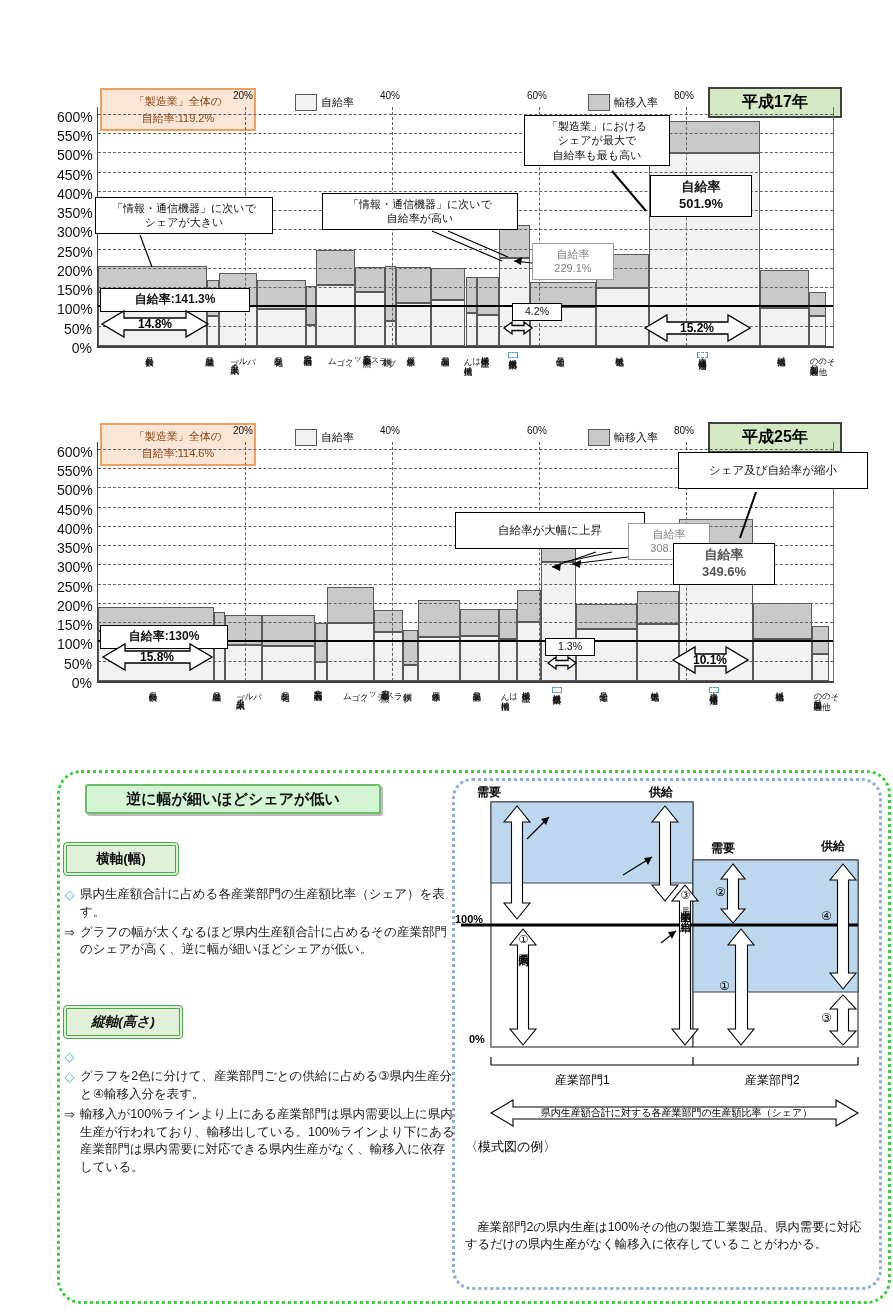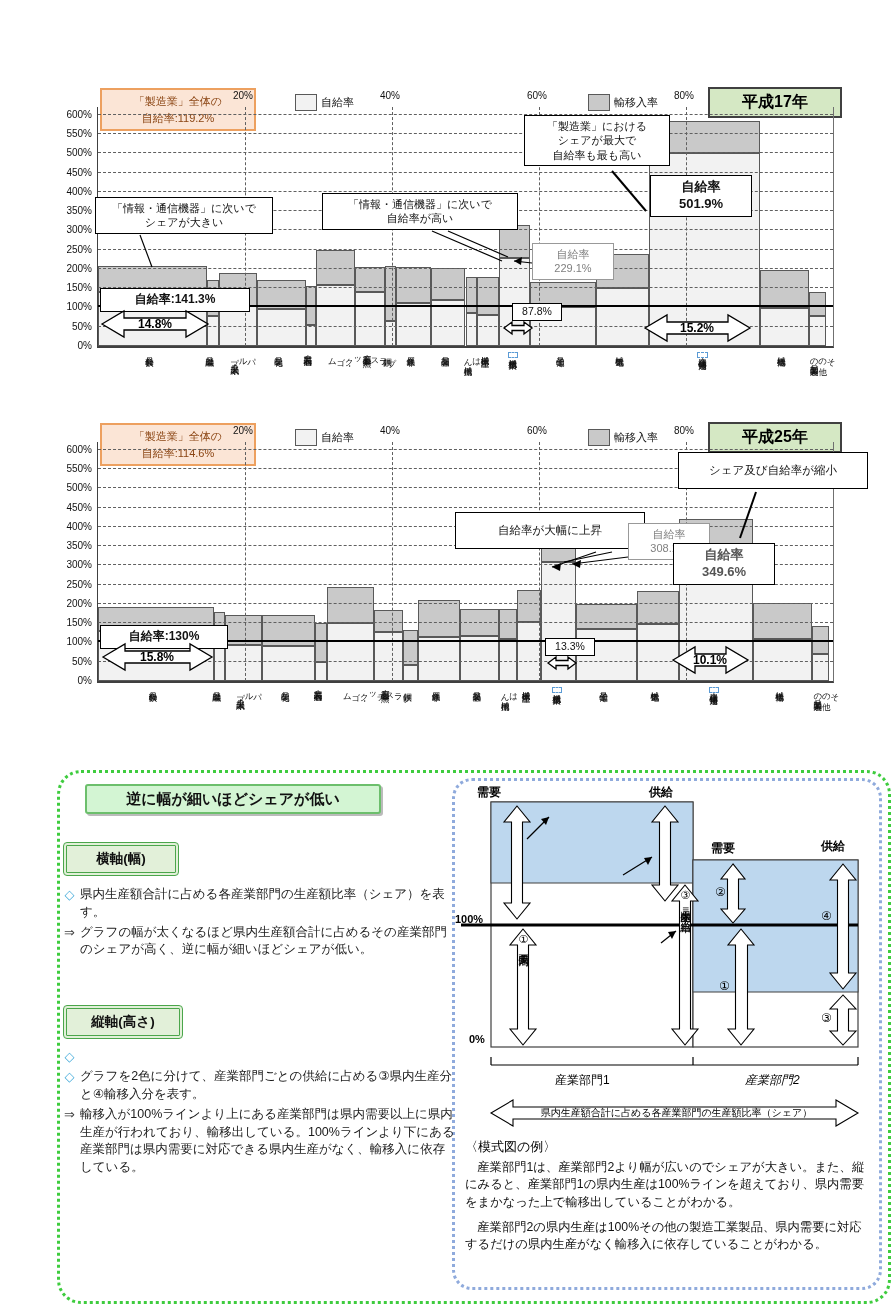--- a/index.html
+++ b/index.html
@@ -13,21 +13,21 @@
   
   .chart-panel{position:absolute;left:0;width:893px;}
   .plot{position:absolute;left:97px;top:22px;width:735px;height:239px;
         border-left:1.5px solid #404040;border-bottom:2px solid #404040;border-right:1px solid #707070;}
   .grid-h{position:absolute;left:0;right:0;height:0;border-top:1px dashed #606060;z-index:5;}
   .grid-v{position:absolute;top:0;bottom:0;width:0;border-left:1px dashed #606060;z-index:5;}
   .line100{position:absolute;left:0;right:0;height:0;border-top:2.5px solid #000;z-index:6;}
   .bar{position:absolute;box-sizing:border-box;border:1px solid #595959;z-index:3;}
   .bar.self{background:#F2F2F2;}
   .bar.imp{background:#C9C9C9;}
-  .ytick{position:absolute;left:-41px;width:35px;text-align:right;font-size:10px;color:#111;}
+  .ytick{position:absolute;left:-41px;width:35px;text-align:right;font-size:14px;color:#111;}
   .xtick{position:absolute;top:-17px;width:30px;font-size:10px;color:#111;}
   .xlabel{position:absolute;writing-mode:vertical-rl;text-orientation:upright;font-size:8.5px;
           line-height:1.0;letter-spacing:-0.5px;color:#111;z-index:2;max-height:86px;}
   .xlabel.hl{border:1px dashed #5B9BD5;padding:2px 0;}
   .peach-box{background:#FBE5D6;border:2px solid #EDA05F;color:#8B4513;text-align:center;
              font-size:11px;line-height:1.5;}
   .year-box{background:#D5E8C4;border:2px solid #404040;font-weight:bold;font-size:16px;
             text-align:center;color:#000;}
   .legend-sw{position:absolute;width:20px;height:15px;border:1px solid #595959;}
   .legend-lb{position:absolute;font-size:11px;}
@@ -174,21 +174,21 @@
     <div class="abs box-w pre" style="left:322px;top:108px;width:190px;">「情報・通信機器」に次いで
 自給率が高い</div>
     <div class="abs box-w pre" style="left:524px;top:30px;width:140px;">「製造業」における
 シェアが最大で
 自給率も最も高い</div>
     <div class="abs box-w pre rate-big" style="left:650px;top:90px;width:96px;">自給率
 501.9%</div>
     <div class="abs box-w pre gray-box" style="left:532px;top:158px;width:76px;">自給率
 229.1%</div>
     <div class="abs box-w" style="left:100px;top:203px;width:144px;font-weight:bold;font-size:12px;">自給率:141.3%</div>
-    <div class="abs box-w" style="left:512px;top:218px;width:48px;font-size:10.5px;padding:1px 0;">87.8%</div>
+    <div class="abs box-w" style="left:512px;top:218px;width:48px;font-size:10.5px;padding:1px 0;">4.2%</div>
 
     <svg class="overlay" width="893" height="335" viewBox="0 0 893 335">
       <line x1="140" y1="150" x2="152" y2="182"></line>
       <line x1="448" y1="146" x2="508" y2="172"></line>
       <line x1="432" y1="146" x2="502" y2="176"></line>
       <line x1="612" y1="86" x2="646" y2="126" style="stroke-width:2"></line>
       <line x1="532" y1="178" x2="514" y2="176"></line>
       <polygon points="514,176 522,172 521,180" fill="#000"></polygon>
       <polygon class="blk" points="102,239 124,226 124,233 186,233 186,226 208,239 186,252 186,245 124,245 124,252"></polygon>
       <text x="155" y="243">14.8%</text>
@@ -298,21 +298,21 @@
         <div class="line100" style="bottom: 38.55px;"></div>
       </div>
 
     <div class="abs box-w" style="left:455px;top:92px;width:184px;font-size:11.5px;padding:10px 2px;">自給率が大幅に上昇</div>
     <div class="abs box-w" style="left:678px;top:32px;width:184px;font-size:11.5px;padding:10px 2px;">シェア及び自給率が縮小</div>
     <div class="abs box-w pre gray-box" style="left:628px;top:103px;width:76px;">自給率
 308.1%</div>
     <div class="abs box-w pre rate-big" style="left:673px;top:123px;width:96px;color:#555;">自給率
 349.6%</div>
     <div class="abs box-w" style="left:100px;top:205px;width:122px;font-weight:bold;font-size:12px;">自給率:130%</div>
-    <div class="abs box-w" style="left:545px;top:218px;width:48px;font-size:10.5px;padding:1px 0;">13.3%</div>
+    <div class="abs box-w" style="left:545px;top:218px;width:48px;font-size:10.5px;padding:1px 0;">1.3%</div>
 
     <svg class="overlay" width="893" height="345" viewBox="0 0 893 345">
       <line x1="756" y1="72" x2="740" y2="118" style="stroke-width:2"></line>
       <line x1="612" y1="132" x2="564" y2="142"></line>
       <line x1="596" y1="132" x2="552" y2="147"></line>
       <polygon points="552,147 561,143 560,151" fill="#000"></polygon>
       <line x1="628" y1="137" x2="572" y2="144"></line>
       <polygon points="572,144 581,140 580,148" fill="#000"></polygon>
       <polygon class="blk" points="103,237 125,224 125,231 190,231 190,224 212,237 190,250 190,243 125,243 125,250"></polygon>
       <text x="157" y="241">15.8%</text>
@@ -331,21 +331,21 @@
     <div class="bullet">
       <span class="mk mk-d">◇</span>
       <span class="pre">県内生産額合計に占める各産業部門の生産額比率（シェア）を表す。</span>
     </div>
     <div class="bullet">
       <span class="mk mk-a">⇒</span>
       <span class="pre">グラフの幅が太くなるほど県内生産額合計に占めるその産業部門のシェアが高く、逆に幅が細いほどシェアが低い。</span>
     </div>
   </div>
 
-  <div class="abs green-hd" style="left:63px;top:1005px;width:112px;">縦軸(高さ)</div>
+  <div class="abs green-hd" style="left:63px;top:1005px;width:112px;font-style:italic;">縦軸(高さ)</div>
   <div class="abs bullets" style="left:62px;top:1048px;width:394px;">
     <div class="bullet">
       <span class="mk mk-d">◇</span>
     </div>
     <div class="bullet">
       <span class="mk mk-d">◇</span>
       <span class="pre">グラフを2色に分けて、産業部門ごとの供給に占める③県内生産分と④輸移入分を表す。</span>
     </div>
     <div class="bullet">
       <span class="mk mk-a">⇒</span>
@@ -408,20 +408,19 @@
 を示す。</div>
     <div class="lb" style="left:260px;top:104px;font-size:12px;z-index:2;">②</div>
     <div class="lb" style="left:288px;top:147px;font-size:12px;">↑</div>
     <div class="lb" style="left:300px;top:147px;font-size:10px;">輸移入超過</div>
     <div class="lb tiny pre" style="left:300px;top:161px;">（県際収支が赤字
 　であることを表す）</div>
     <div class="lb" style="left:264px;top:198px;font-size:12px;z-index:2;">①</div>
     <div class="lb" style="left:366px;top:128px;font-size:12px;z-index:2;">④</div>
     <div class="lb" style="left:366px;top:230px;font-size:12px;z-index:2;">③</div>
     <div class="lb" style="left:100px;top:292px;font-size:12px;">産業部門1</div>
-    <div class="lb" style="left:290px;top:292px;font-size:12px;font-style:italic;">産業部門2</div>
-    <div class="lb" style="left:40px;top:326px;width:363px;text-align:center;font-size:10px;z-index:2;">県内生産額合計に占める各産業部門の生産額比率（シェア）</div>
+    <div class="lb" style="left:290px;top:292px;font-size:12px;">産業部門2</div>
+    <div class="lb" style="left:40px;top:326px;width:363px;text-align:center;font-size:10px;z-index:2;">県内生産額合計に対する各産業部門の生産額比率（シェア）</div>
     <div class="lb" style="left:10px;top:358px;font-size:13px;text-align:right;">〈模式図の例〉</div>
-    <div id="ex-text" style="top:378px;">　産業部門1は、産業部門2より幅が広いのでシェアが大きい。また、縦にみると、産業部門1の県内生産は100%ラインを超えており、県内需要をまかなった上で輸移出していることがわかる。</div>
     <div id="ex-text2" style="position:absolute;left:10px;top:438px;width:404px;font-size:12.3px;line-height:1.42;z-index:2;">　産業部門2の県内生産は100%その他の製造工業製品、県内需要に対応するだけの県内生産がなく輸移入に依存していることがわかる。</div>
   </div>
 
 </div>
 
 </body></html>

